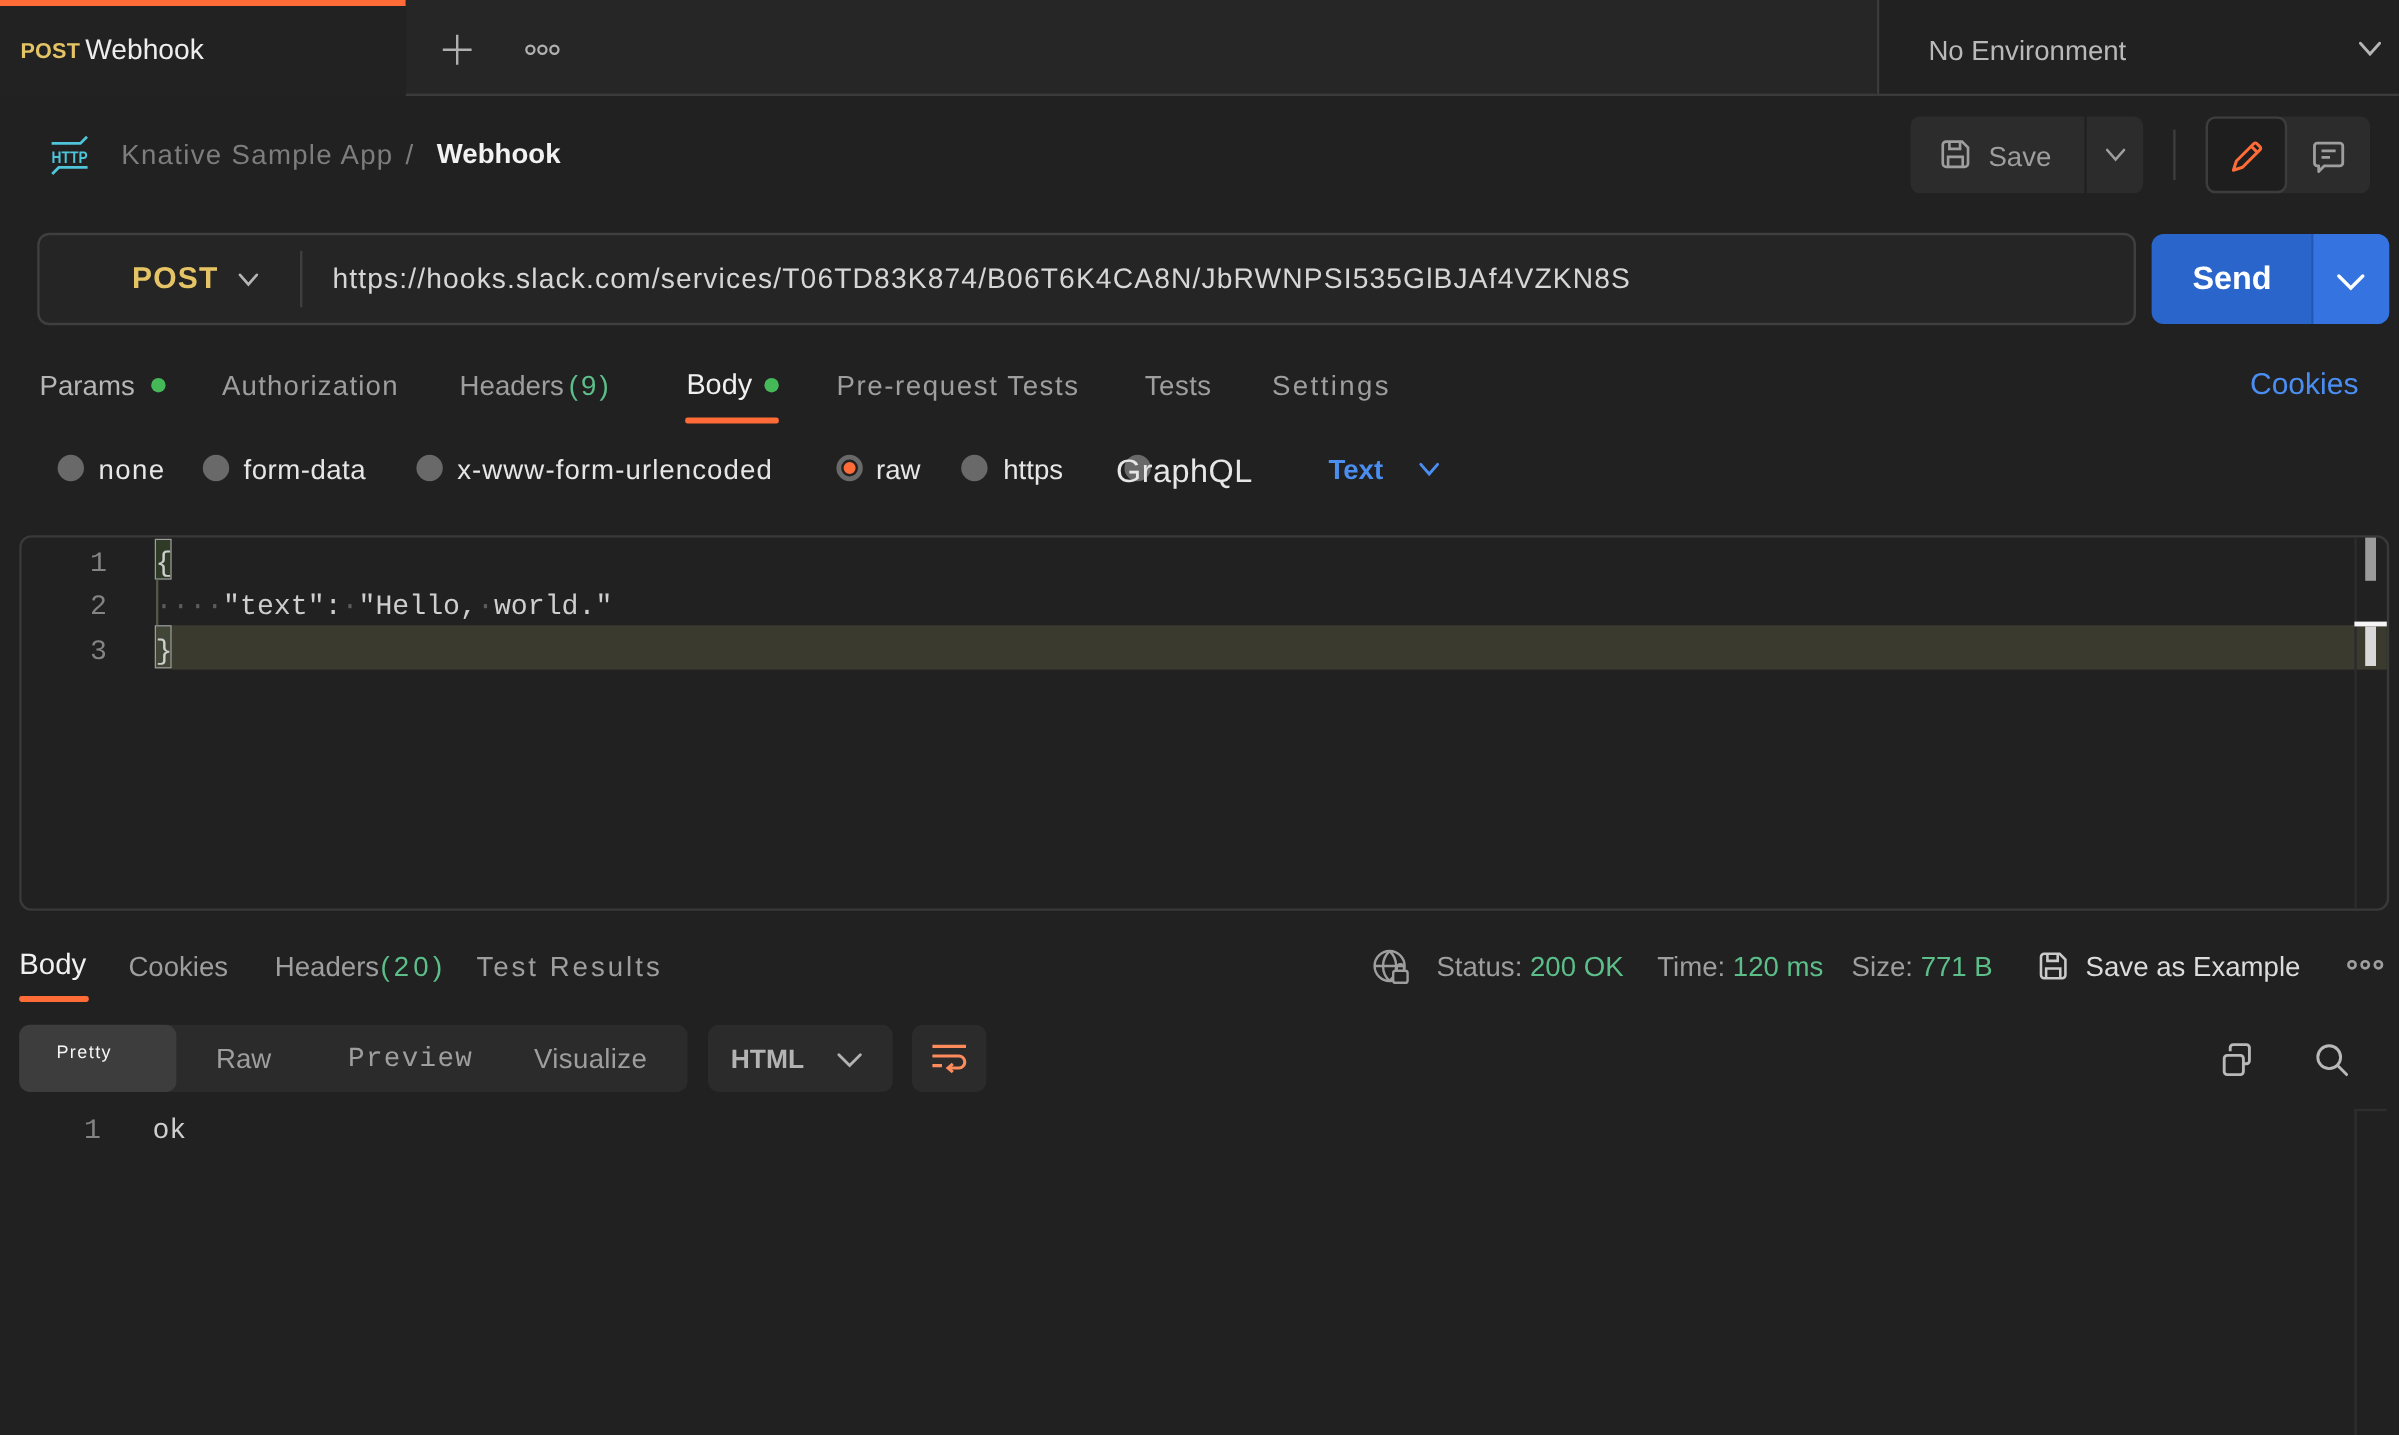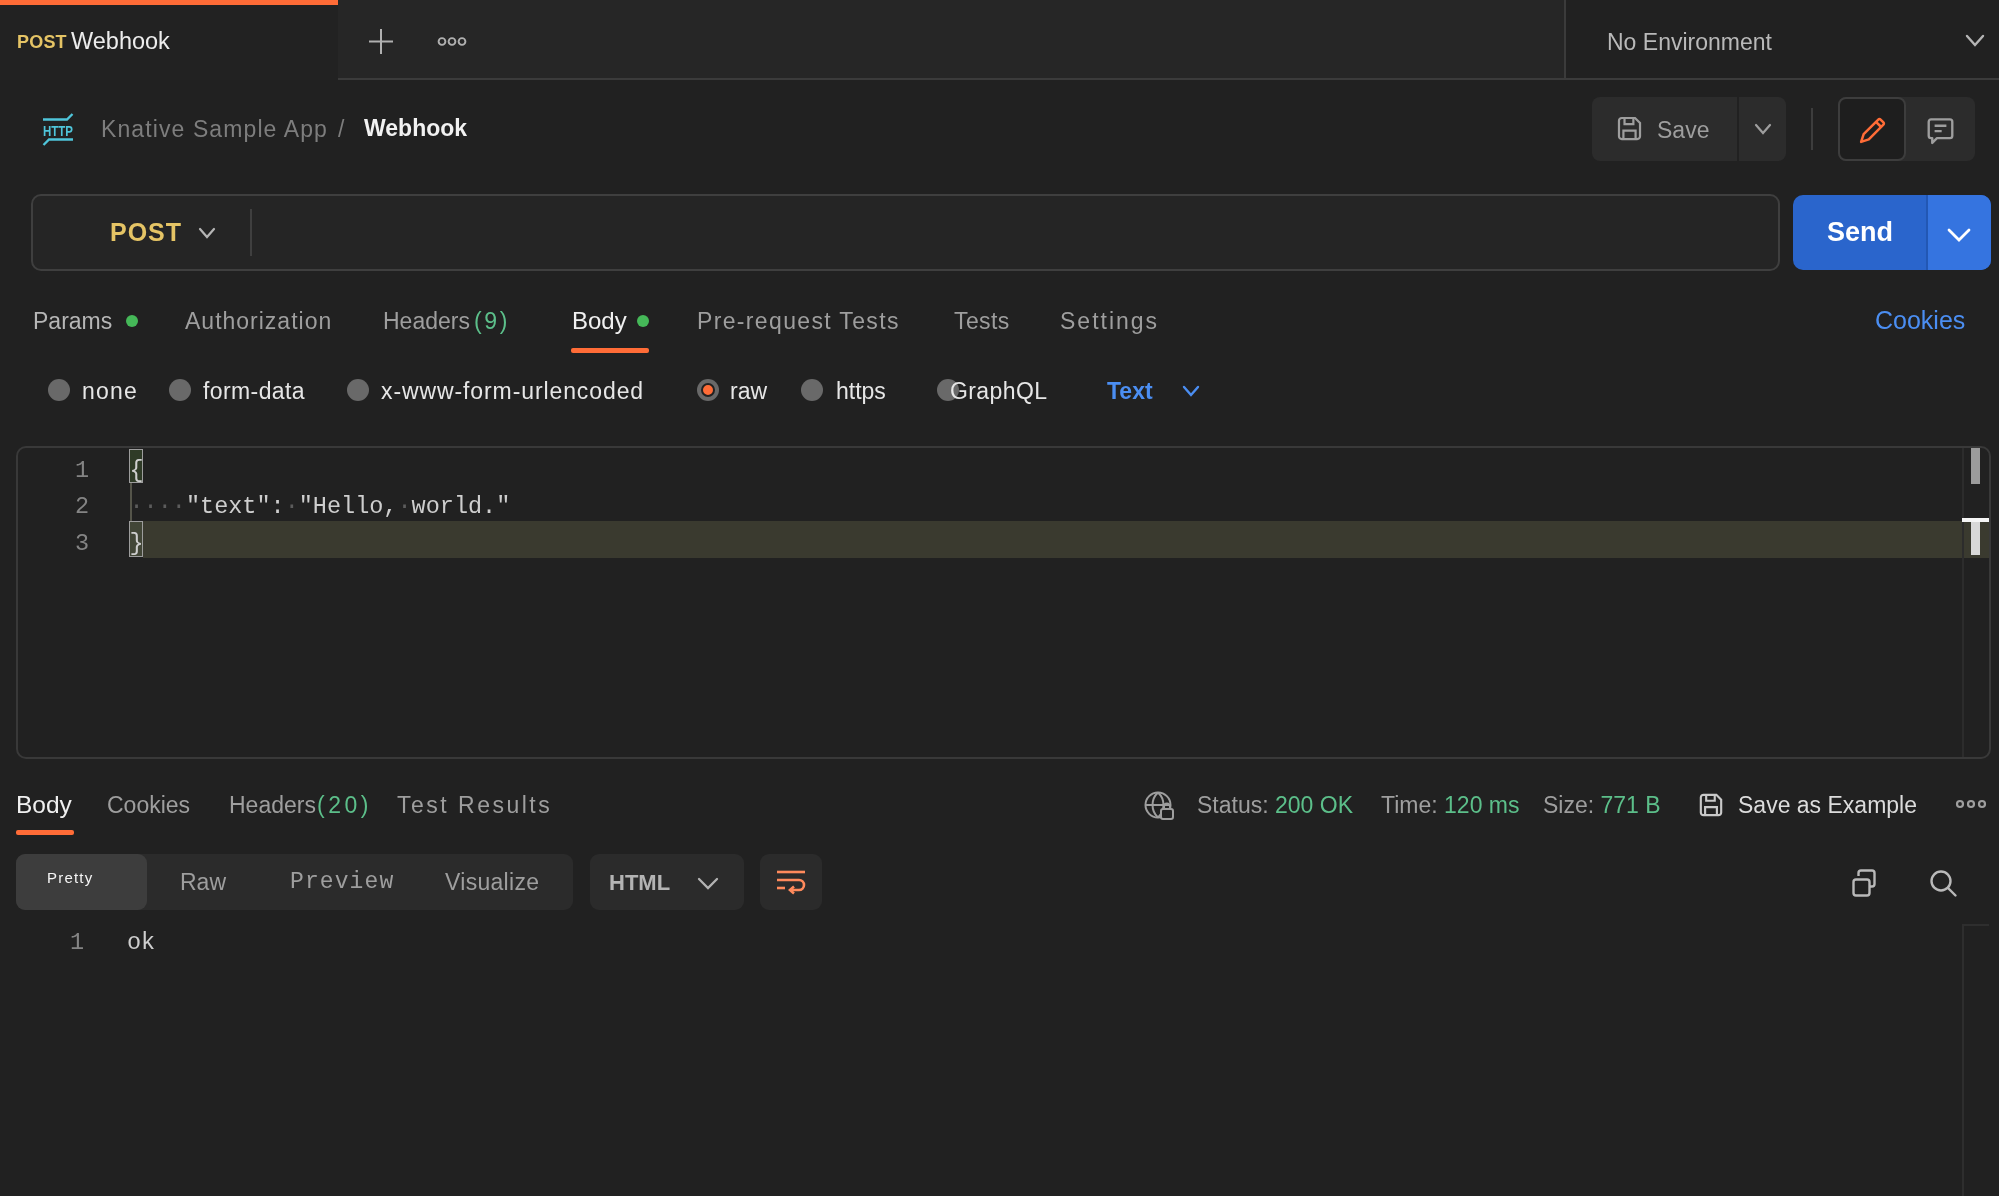--- a/index.html
+++ b/index.html
@@ -68,20 +68,21 @@
     <path d="M4 6.5 a2 2 0 0 1 2 -2 h16 a2 2 0 0 1 2 2 v12 a2 2 0 0 1 -2 2 h-11 l-4 4 v-4 h-1 a2 2 0 0 1 -2 -2 z" stroke="#9e9e9e" stroke-width="2" fill="none" stroke-linejoin="round"></path>
     <path d="M9 10 h10 M9 14.5 h6" stroke="#9e9e9e" stroke-width="2" fill="none"></path>
   </svg>
 
   <div class="abs" style="left:31px;top:194px;width:1749px;height:77px;background:#252525;border:2px solid #3f3f3f;border-radius:10px;"></div>
   <div class="abs" style="left:110px;top:218px;font-size:25px;font-weight:bold;letter-spacing:1px;color:#e5c465;">POST</div>
   <svg class="abs" style="left:196px;top:226px;" width="22" height="15" viewBox="0 0 22 15">
     <path d="M4 3 L11 11 L18 3" stroke="#b5b5b5" stroke-width="2.2" fill="none" stroke-linecap="round"></path>
   </svg>
   <div class="abs" style="left:250px;top:209px;width:2px;height:47px;background:#3f3f3f;"></div>
+  <div class="abs" style="left:277px;top:219px;font-size:23.5px;letter-spacing:0.95px;color:#d6d6d6;">https://hooks.slack.com/services/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</div>
 
   <div class="abs" style="left:1793px;top:195px;width:198px;height:75px;background:#2a65cc;border-radius:10px;"></div>
   <div class="abs" style="left:1926px;top:195px;width:65px;height:75px;background:#3574e0;border-radius:0 10px 10px 0;border-left:2px solid #2257b4;"></div>
   <div class="abs" style="left:1827px;top:217px;font-size:27px;font-weight:bold;color:#ffffff;">Send</div>
   <svg class="abs" style="left:1945px;top:226px;" width="28" height="18" viewBox="0 0 28 18">
     <path d="M4 4 L14 14 L24 4" stroke="#ffffff" stroke-width="2.8" fill="none" stroke-linecap="round"></path>
   </svg>
 
   <div class="abs" style="left:33px;top:308px;font-size:23px;color:#b6b6b6;">Params</div>
   <div class="abs" style="left:126px;top:315px;width:12px;height:12px;border-radius:50%;background:#45b858;"></div>
@@ -101,21 +102,21 @@
   <div class="abs" style="left:169px;top:379px;width:22px;height:22px;border-radius:50%;background:#696969;"></div>
   <div class="abs" style="left:203px;top:378px;font-size:23px;letter-spacing:0.4px;color:#e6e6e6;">form-data</div>
   <div class="abs" style="left:347px;top:379px;width:22px;height:22px;border-radius:50%;background:#696969;"></div>
   <div class="abs" style="left:381px;top:378px;font-size:23px;letter-spacing:0.9px;color:#e6e6e6;">x-www-form-urlencoded</div>
   <div class="abs" style="left:697px;top:379px;width:22px;height:22px;border-radius:50%;background:#696969;"></div>
   <div class="abs" style="left:701px;top:383px;width:14px;height:14px;border-radius:50%;background:#ff6c37;border:2px solid #212121;"></div>
   <div class="abs" style="left:730px;top:378px;font-size:23px;color:#e6e6e6;">raw</div>
   <div class="abs" style="left:801px;top:379px;width:22px;height:22px;border-radius:50%;background:#696969;"></div>
   <div class="abs" style="left:836px;top:378px;font-size:23px;color:#e6e6e6;">https</div>
   <div class="abs" style="left:937px;top:379px;width:22px;height:22px;border-radius:50%;background:#696969;"></div>
-  <div class="abs" style="left:950px;top:378px;font-size:23px;letter-spacing:0.4px;color:#e6e6e6;">GraphQL</div>
+  <div class="abs" style="left:930px;top:378px;font-size:27px;letter-spacing:0.4px;color:#e6e6e6;">GraphQL</div>
   <div class="abs" style="left:1107px;top:378px;font-size:23px;font-weight:bold;color:#4b8ef2;">Text</div>
   <svg class="abs" style="left:1180px;top:384px;" width="22" height="15" viewBox="0 0 22 15">
     <path d="M4 3 L11 11 L18 3" stroke="#4b8ef2" stroke-width="2.4" fill="none" stroke-linecap="round"></path>
   </svg>
 
   <div class="abs" style="left:16px;top:446px;width:1975px;height:313px;border:2px solid #393939;border-radius:10px;"></div>
 
   <div class="abs" style="left:143px;top:521px;width:1846px;height:37px;background:#3a3a2f;"></div>
 
   <div class="abs mono" style="left:75px;top:453px;font-size:23.5px;line-height:36.3px;color:#848484;text-align:right;width:14px;">1<br>2<br>3</div>

